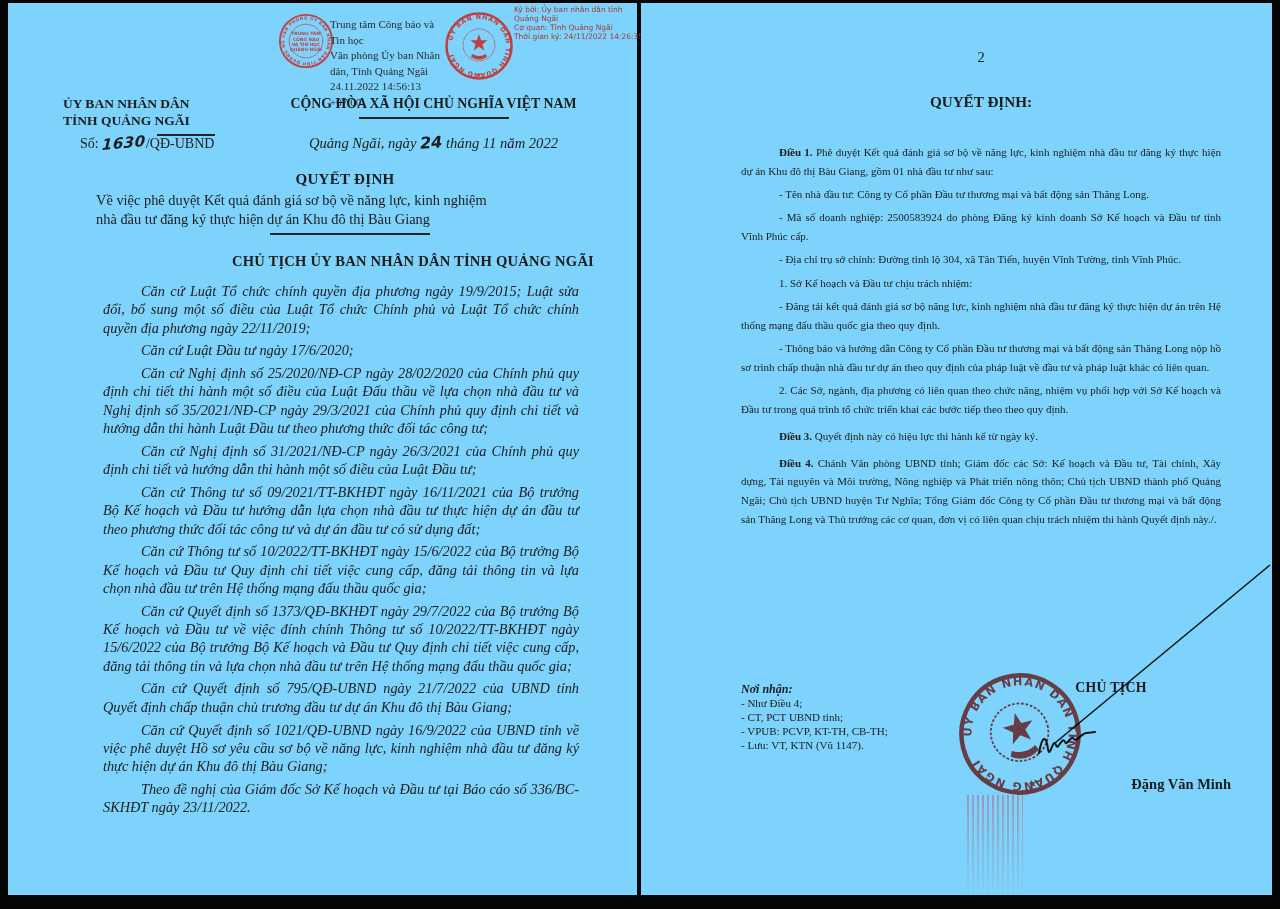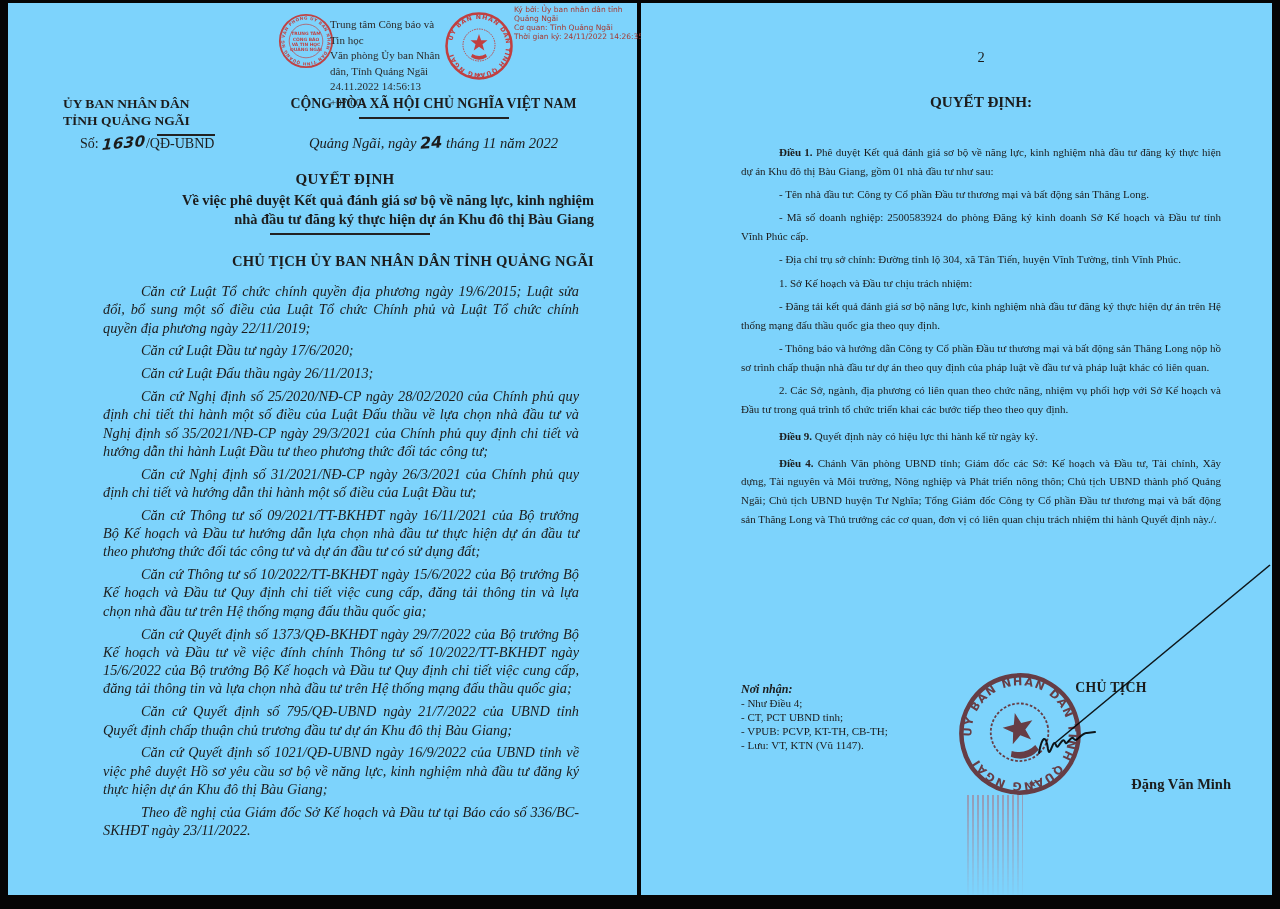--- a/index.html
+++ b/index.html
@@ -30,22 +30,22 @@
   .number-line { position:absolute; left:72px; top:131px; font-size:14px; }
   .hand { font-family:"DejaVu Sans", sans-serif; font-style:italic; font-weight:bold;
           display:inline-block; transform:rotate(-5deg) skewX(-8deg); }
   .hand-no { font-size:15px; letter-spacing:.5px; }
   .date-line { position:absolute; left:268px; top:130px; width:315px; text-align:center;
                font-style:italic; font-size:14.6px; }
   .hand-day { font-size:16px; transform:rotate(-4deg); }
 
   .doc-title { position:absolute; left:100px; top:168px; width:474px; text-align:center;
                font-weight:bold; font-size:15px; letter-spacing:.3px; }
-  .doc-subtitle { position:absolute; left:88px; top:188px; width:498px; text-align:right;
-                  font-weight:bold; font-size:14.4px; line-height:18.5px; }
+  .doc-subtitle { position:absolute; left:88px; top:188px; width:498px; text-align:left;
+                  font-weight:normal; font-size:14.4px; line-height:18.5px; }
   .subtitle-rule { position:absolute; left:262px; top:230px; width:160px; height:1.5px; background:#222; }
   .authority { position:absolute; left:88px; top:250px; width:498px; text-align:right;
                font-weight:bold; font-size:14.6px; letter-spacing:.2px; }
 
   .p1-body { position:absolute; left:95px; top:279px; width:476px;
              font-style:italic; font-size:14.3px; line-height:18.3px; text-align:justify; }
   .p1-body p { margin:0 0 4.5px 0; text-indent:38px; }
 
   
   .page-no { position:absolute; left:100px; top:46px; width:480px; text-align:center; font-size:14.5px; }
@@ -149,23 +149,22 @@
     <div class="doc-title">QUYẾT ĐỊNH</div>
     <div class="doc-subtitle">
       <div>Về việc phê duyệt Kết quả đánh giá sơ bộ về năng lực, kinh nghiệm</div>
       <div>nhà đầu tư đăng ký thực hiện dự án Khu đô thị Bàu Giang</div>
     </div>
     <div class="subtitle-rule"></div>
 
     <div class="authority">CHỦ TỊCH ỦY BAN NHÂN DÂN TỈNH QUẢNG NGÃI</div>
 
     <div class="p1-body">
-      <p>Căn cứ Luật Tổ chức chính quyền địa phương ngày 19/6/2015; Luật sửa đổi, bổ sung một số điều của Luật Tổ chức Chính phủ và Luật Tổ chức chính quyền địa phương ngày 22/11/2019;</p>
+      <p>Căn cứ Luật Tổ chức chính quyền địa phương ngày 19/9/2015; Luật sửa đổi, bổ sung một số điều của Luật Tổ chức Chính phủ và Luật Tổ chức chính quyền địa phương ngày 22/11/2019;</p>
       <p>Căn cứ Luật Đầu tư ngày 17/6/2020;</p>
-      <p>Căn cứ Luật Đấu thầu ngày 26/11/2013;</p>
       <p>Căn cứ Nghị định số 25/2020/NĐ-CP ngày 28/02/2020 của Chính phủ quy định chi tiết thi hành một số điều của Luật Đấu thầu về lựa chọn nhà đầu tư và Nghị định số 35/2021/NĐ-CP ngày 29/3/2021 của Chính phủ quy định chi tiết và hướng dẫn thi hành Luật Đầu tư theo phương thức đối tác công tư;</p>
       <p>Căn cứ Nghị định số 31/2021/NĐ-CP ngày 26/3/2021 của Chính phủ quy định chi tiết và hướng dẫn thi hành một số điều của Luật Đầu tư;</p>
       <p>Căn cứ Thông tư số 09/2021/TT-BKHĐT ngày 16/11/2021 của Bộ trưởng Bộ Kế hoạch và Đầu tư hướng dẫn lựa chọn nhà đầu tư thực hiện dự án đầu tư theo phương thức đối tác công tư và dự án đầu tư có sử dụng đất;</p>
       <p>Căn cứ Thông tư số 10/2022/TT-BKHĐT ngày 15/6/2022 của Bộ trưởng Bộ Kế hoạch và Đầu tư Quy định chi tiết việc cung cấp, đăng tải thông tin và lựa chọn nhà đầu tư trên Hệ thống mạng đấu thầu quốc gia;</p>
       <p>Căn cứ Quyết định số 1373/QĐ-BKHĐT ngày 29/7/2022 của Bộ trưởng Bộ Kế hoạch và Đầu tư về việc đính chính Thông tư số 10/2022/TT-BKHĐT ngày 15/6/2022 của Bộ trưởng Bộ Kế hoạch và Đầu tư Quy định chi tiết việc cung cấp, đăng tải thông tin và lựa chọn nhà đầu tư trên Hệ thống mạng đấu thầu quốc gia;</p>
       <p>Căn cứ Quyết định số 795/QĐ-UBND ngày 21/7/2022 của UBND tỉnh Quyết định chấp thuận chủ trương đầu tư dự án Khu đô thị Bàu Giang;</p>
       <p>Căn cứ Quyết định số 1021/QĐ-UBND ngày 16/9/2022 của UBND tỉnh về việc phê duyệt Hồ sơ yêu cầu sơ bộ về năng lực, kinh nghiệm nhà đầu tư đăng ký thực hiện dự án Khu đô thị Bàu Giang;</p>
       <p>Theo đề nghị của Giám đốc Sở Kế hoạch và Đầu tư tại Báo cáo số 336/BC-SKHĐT ngày 23/11/2022.</p>
     </div>
   </div>
@@ -177,21 +176,21 @@
 
     <div class="p2-body">
       <p><b>Điều 1.</b><span> Phê duyệt Kết quả đánh giá sơ bộ về năng lực, kinh nghiệm nhà đầu tư đăng ký thực hiện dự án Khu đô thị Bàu Giang, gồm 01 nhà đầu tư như sau:</span></p>
       <p><b></b><span>- Tên nhà đầu tư: Công ty Cổ phần Đầu tư thương mại và bất động sản Thăng Long.</span></p>
       <p><b></b><span>- Mã số doanh nghiệp: 2500583924 do phòng Đăng ký kinh doanh Sở Kế hoạch và Đầu tư tỉnh Vĩnh Phúc cấp.</span></p>
       <p><b></b><span>- Địa chỉ trụ sở chính: Đường tỉnh lộ 304, xã Tân Tiến, huyện Vĩnh Tường, tỉnh Vĩnh Phúc.</span></p>
       <p><b></b><span>1. Sở Kế hoạch và Đầu tư chịu trách nhiệm:</span></p>
       <p><b></b><span>- Đăng tải kết quả đánh giá sơ bộ năng lực, kinh nghiệm nhà đầu tư đăng ký thực hiện dự án trên Hệ thống mạng đấu thầu quốc gia theo quy định.</span></p>
       <p><b></b><span>- Thông báo và hướng dẫn Công ty Cổ phần Đầu tư thương mại và bất động sản Thăng Long nộp hồ sơ trình chấp thuận nhà đầu tư dự án theo quy định của pháp luật về đầu tư và pháp luật khác có liên quan.</span></p>
       <p><b></b><span>2. Các Sở, ngành, địa phương có liên quan theo chức năng, nhiệm vụ phối hợp với Sở Kế hoạch và Đầu tư trong quá trình tổ chức triển khai các bước tiếp theo theo quy định.</span></p>
-      <p class="sp"><b>Điều 9.</b><span> Quyết định này có hiệu lực thi hành kể từ ngày ký.</span></p>
+      <p class="sp"><b>Điều 3.</b><span> Quyết định này có hiệu lực thi hành kể từ ngày ký.</span></p>
       <p class="sp"><b>Điều 4.</b><span> Chánh Văn phòng UBND tỉnh; Giám đốc các Sở: Kế hoạch và Đầu tư, Tài chính, Xây dựng, Tài nguyên và Môi trường, Nông nghiệp và Phát triển nông thôn; Chủ tịch UBND thành phố Quảng Ngãi; Chủ tịch UBND huyện Tư Nghĩa; Tổng Giám đốc Công ty Cổ phần Đầu tư thương mại và bất động sản Thăng Long và Thủ trưởng các cơ quan, đơn vị có liên quan chịu trách nhiệm thi hành Quyết định này./.</span></p>
     </div>
 
     <div class="recipients">
       <div class="r-title">Nơi nhận:</div>
       <div>- Như Điều 4;</div>
       <div>- CT, PCT UBND tỉnh;</div>
       <div>- VPUB: PCVP, KT-TH, CB-TH;</div>
       <div>- Lưu: VT, KTN (Vũ 1147).</div>
     </div>

